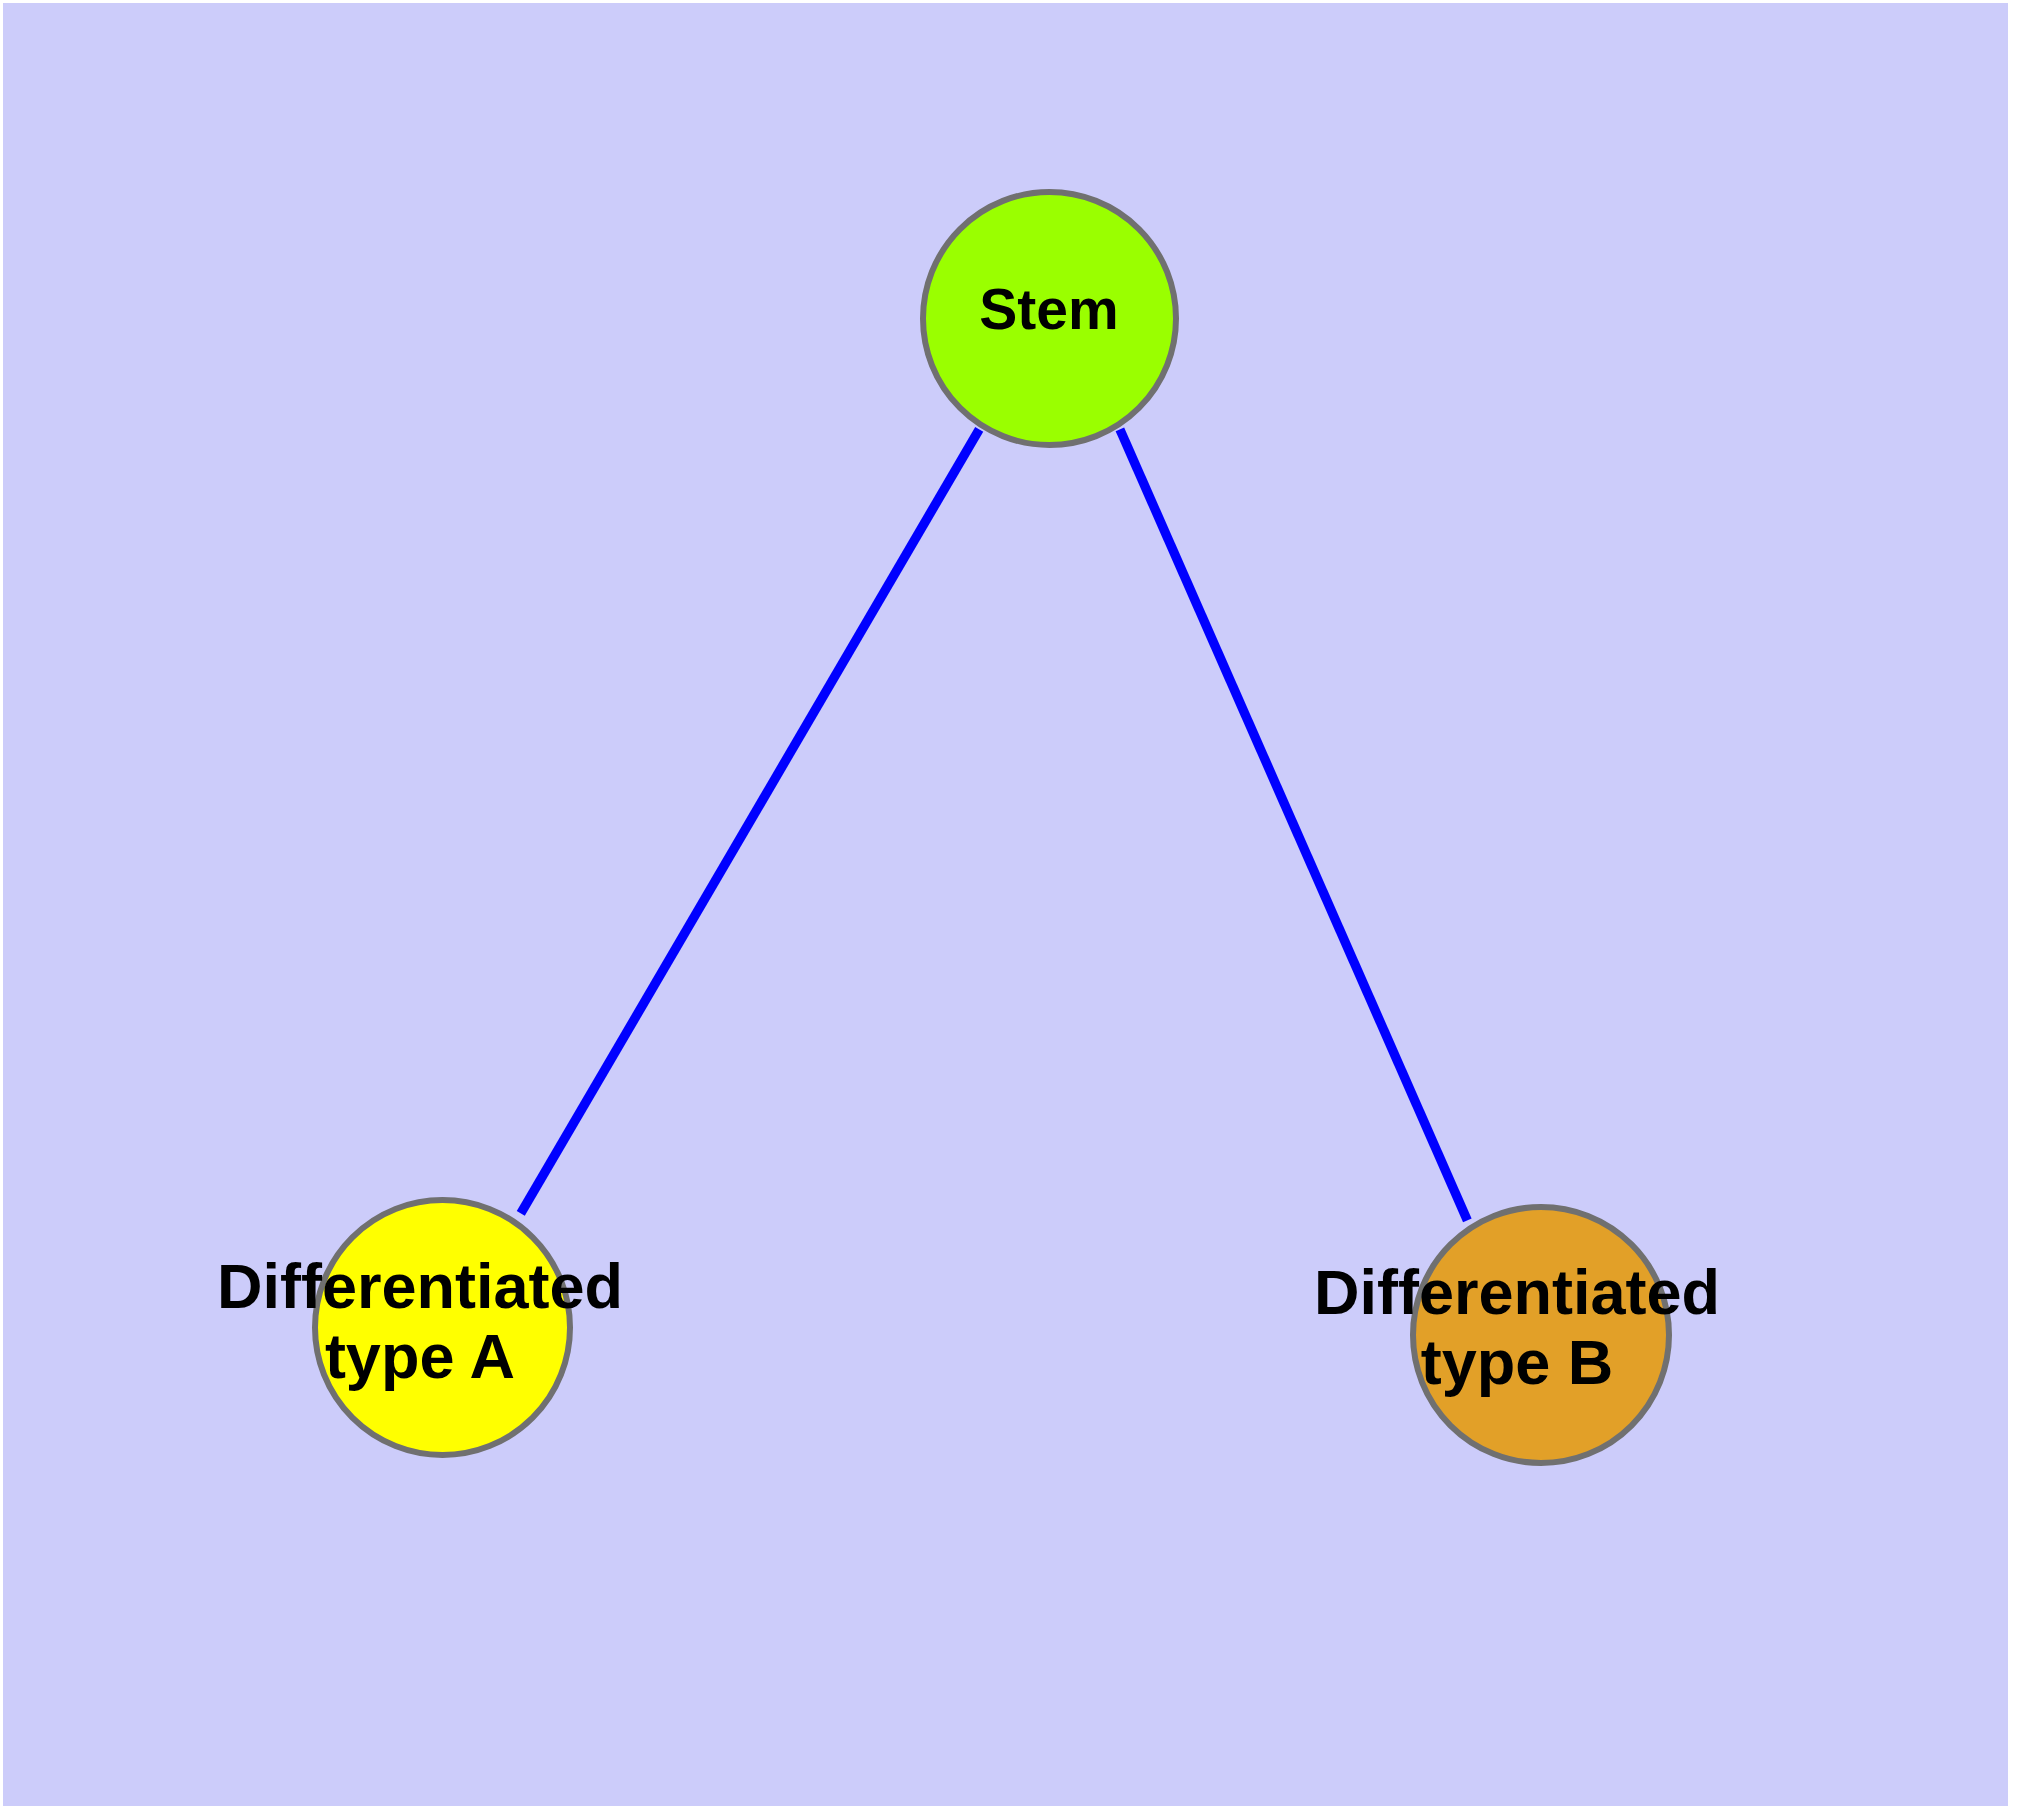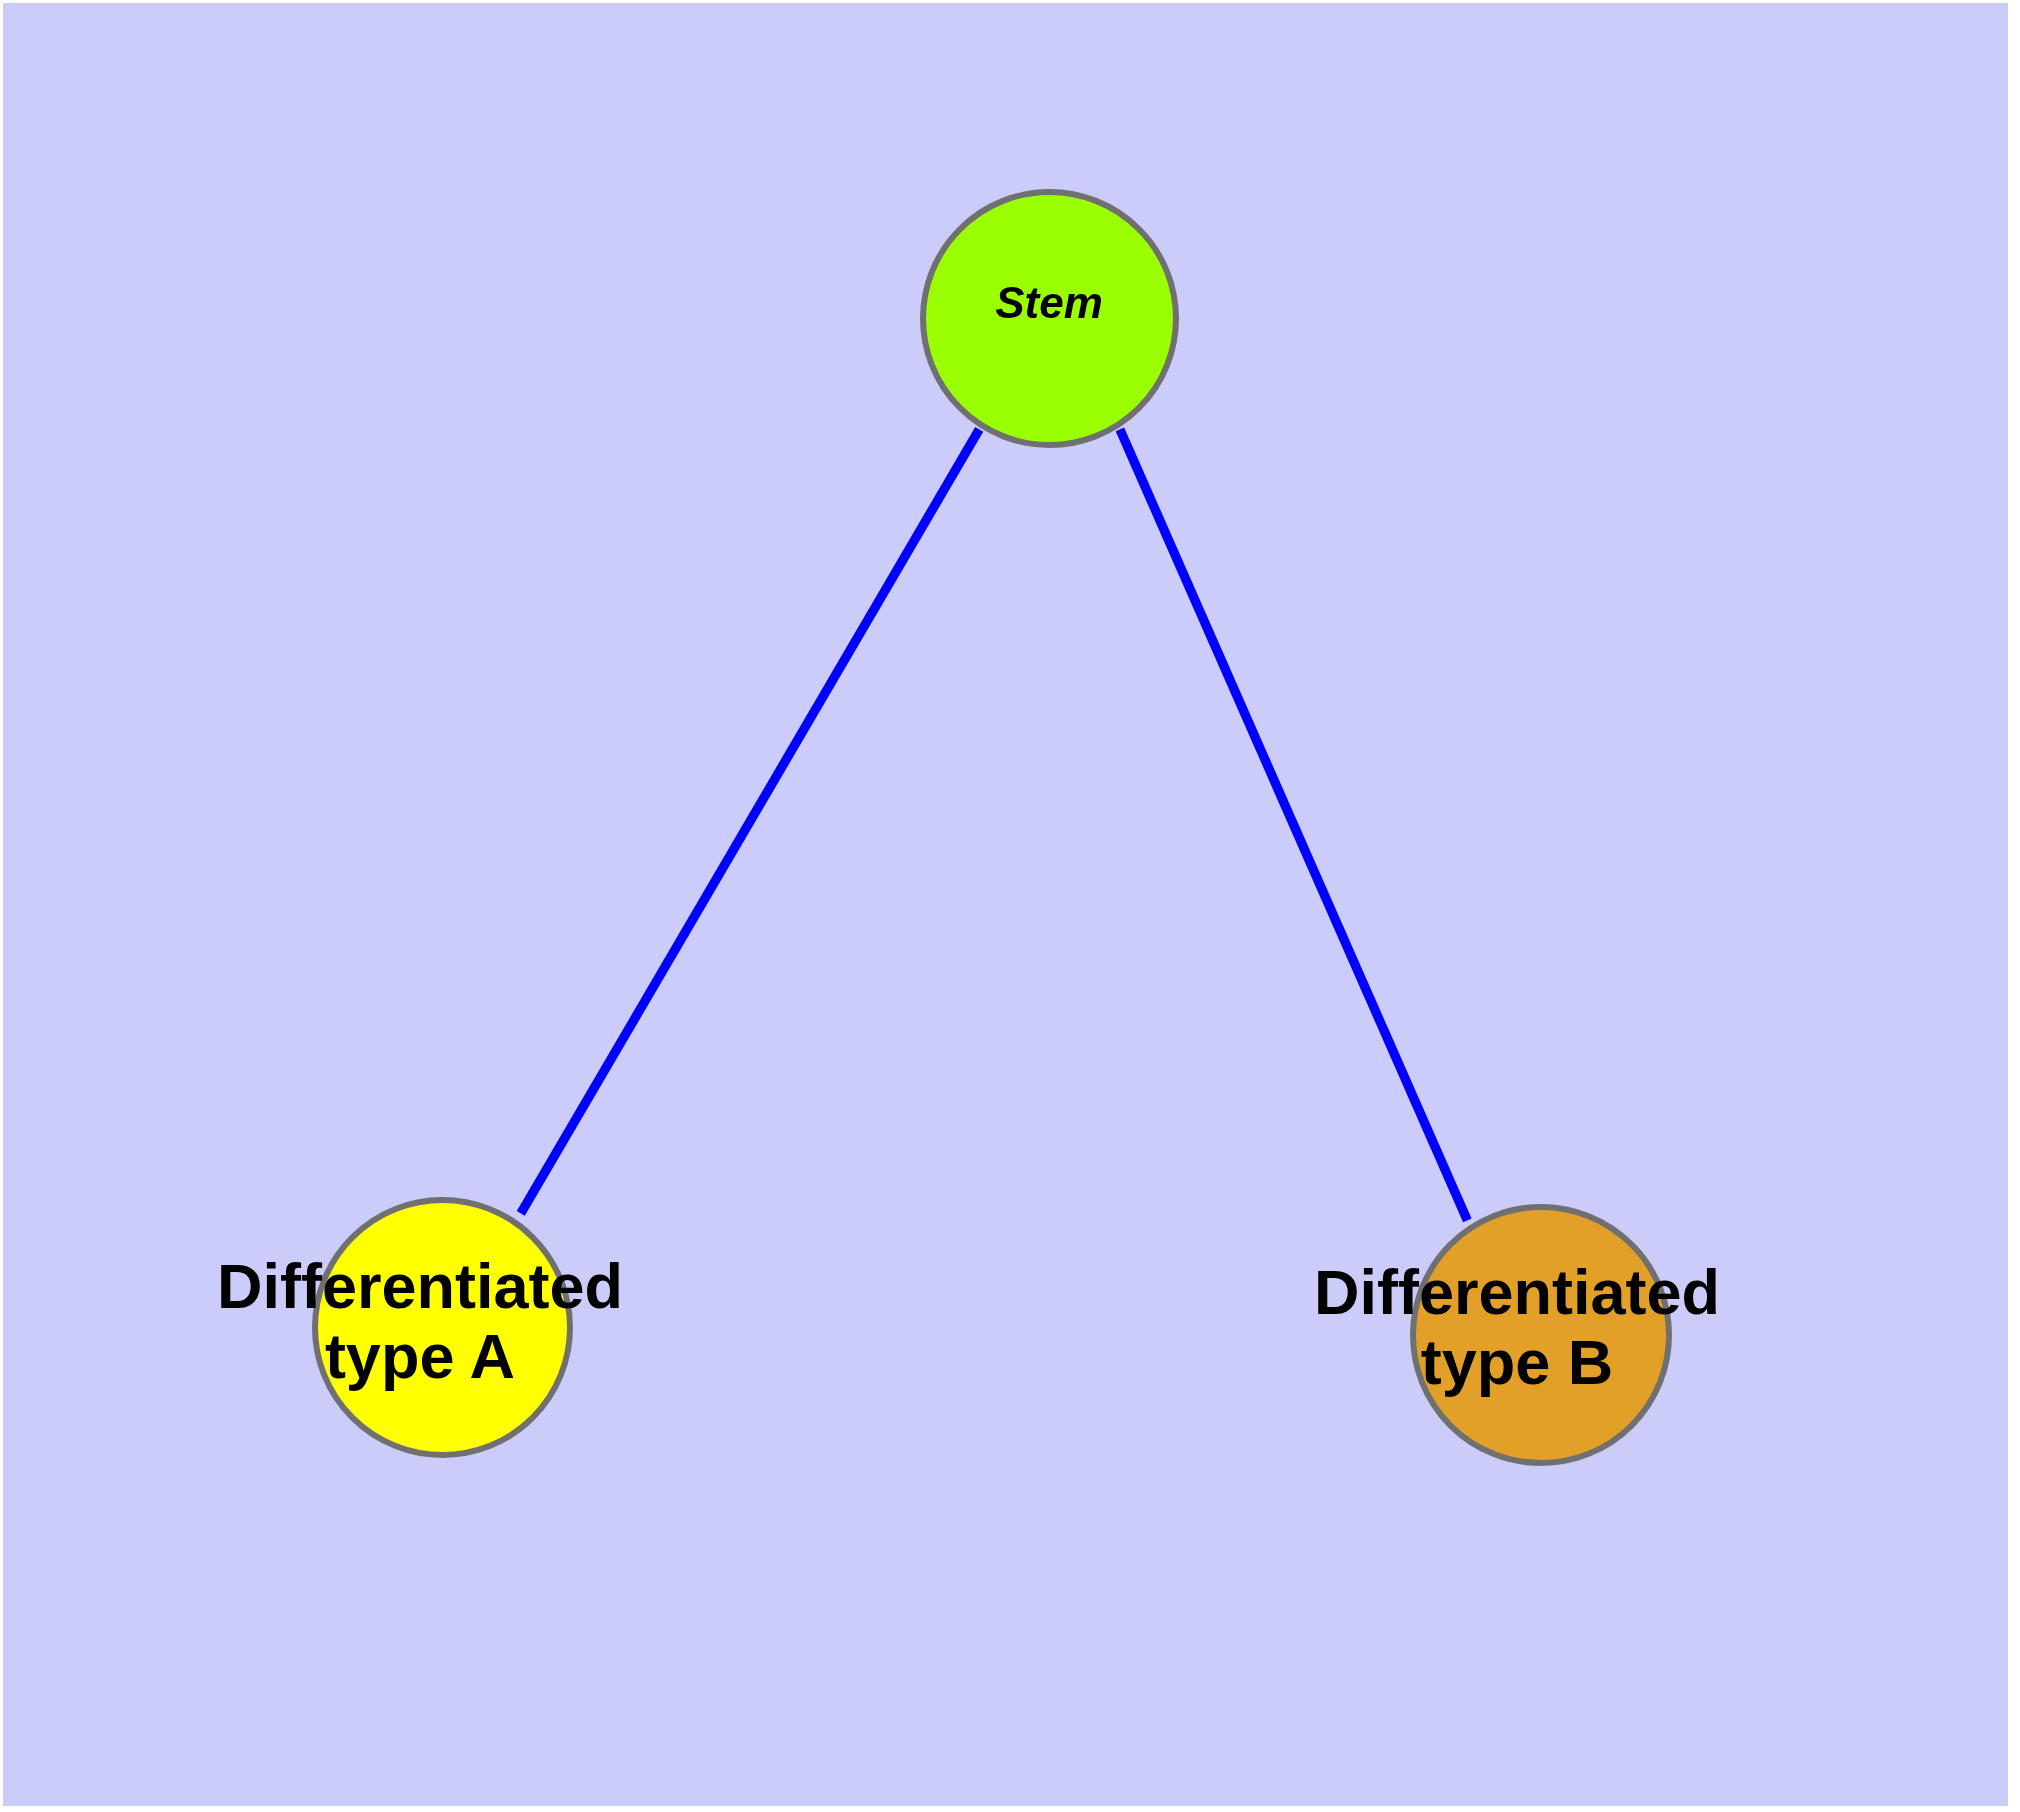--- a/index.html
+++ b/index.html
@@ -69,22 +69,21 @@
     text-align: center;
     white-space: pre-line;
     line-height: 1.12;
     pointer-events: none;
   }
 
   #label-stem {
     left: 792px;
     top: 275px;
     width: 509px;
-    font-size: 44px;
-    font-style: italic;
+    font-size: 57px;
   }
   #label-diff-a {
     left: 163px;
     top: 1248px;
     width: 509px;
     font-size: 63px;
   }
   #label-diff-b {
     left: 1260px;
     top: 1254px;

